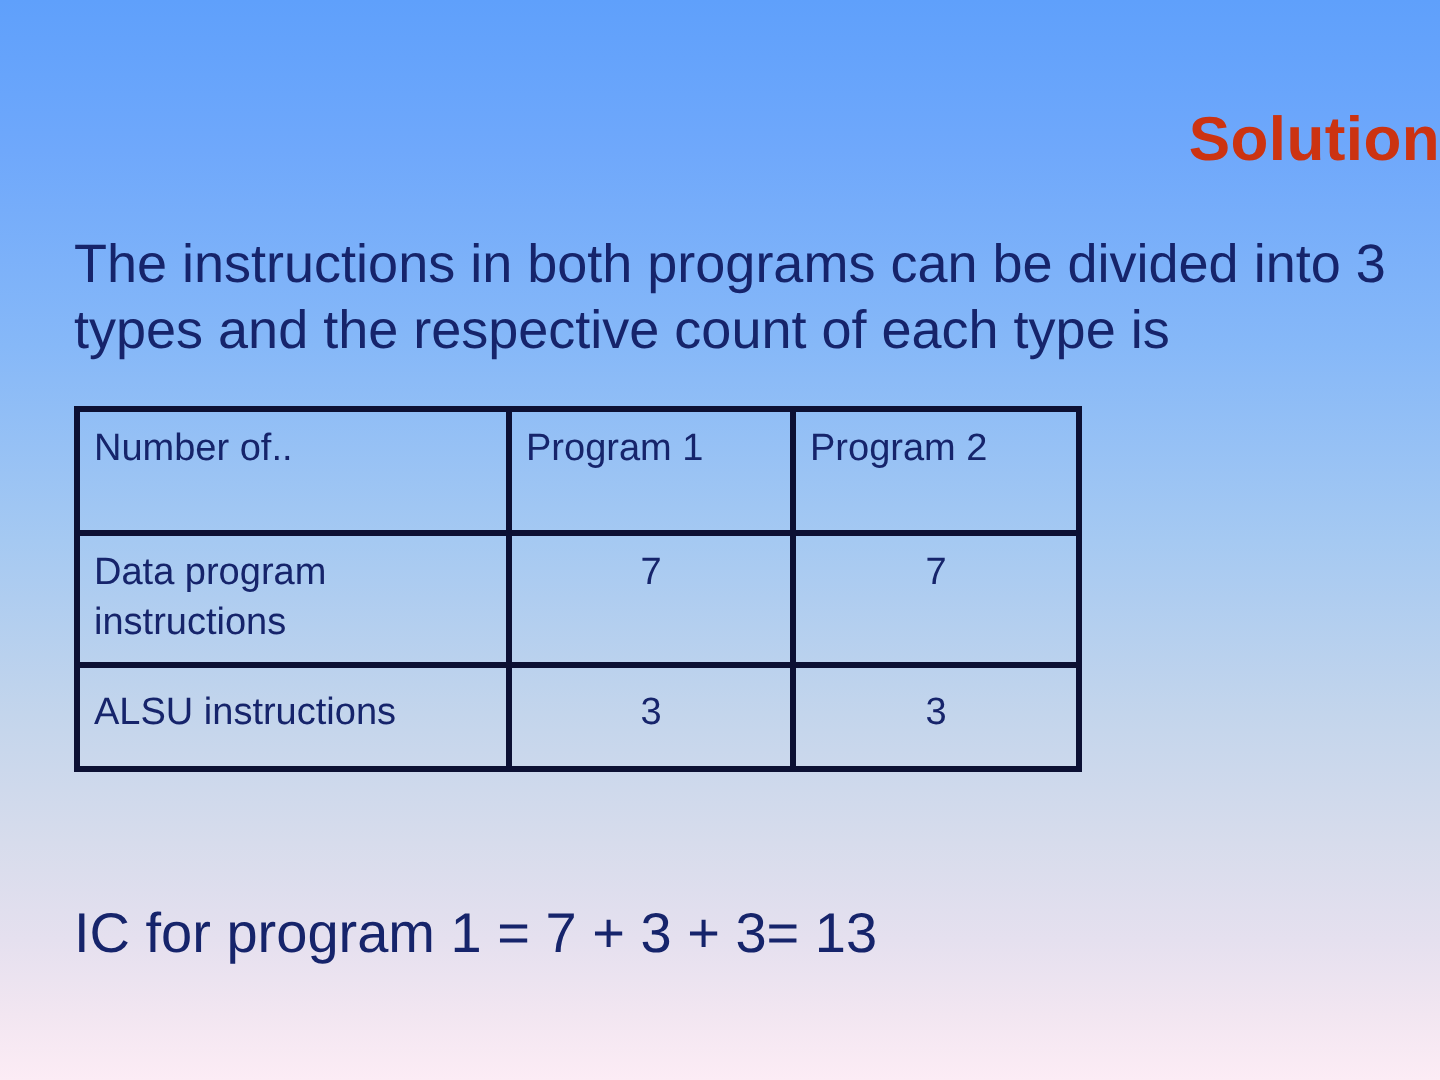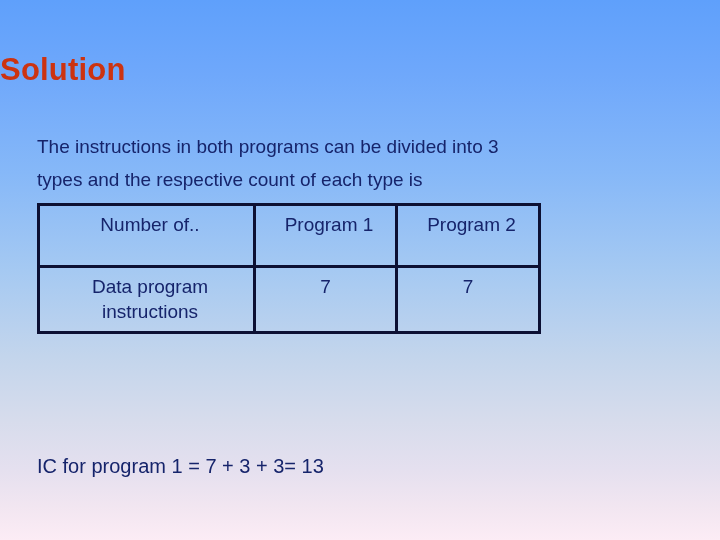--- a/index.html
+++ b/index.html
@@ -28,35 +28,35 @@
         #fcecf5 100%);
     box-sizing: border-box;
   }
 
   
   #title {
     position: absolute;
     top: 52px;
     left: 0;
     width: 720px;
-    text-align: left;
+    text-align: right;
     font-size: 31px;
     font-weight: bold;
     color: #cc3311;
     letter-spacing: 0.2px;
     line-height: 36px;
   }
 
   
   #intro {
     position: absolute;
-    top: 130px;
+    top: 116px;
     left: 37px;
     width: 620px;
-    font-size: 19px;
+    font-size: 27px;
     line-height: 33px;
     color: #16246b;
   }
   #intro .line {
     display: block;
     white-space: nowrap;
   }
 
   
   #data-table {
@@ -75,37 +75,37 @@
     vertical-align: top;
     padding: 6px 0 0 0;
     background: transparent;
   }
   #data-table col.c1 { width: 216px; }
   #data-table col.c2 { width: 142px; }
   #data-table col.c3 { width: 143px; }
 
   #data-table td.label {
     padding-left: 7px;
-    text-align: center;
+    text-align: left;
   }
   #data-table td.num {
     text-align: center;
   }
   #data-table tr.r-head td { height: 53px; }
   #data-table tr.r-0 td { height: 57px; }
   #data-table tr.r-1 td { height: 52px; }
   #data-table tr.r-2 td { height: 39px; padding-top: 10px; }
 
   
   #footer {
     position: absolute;
     top: 452px;
     left: 37px;
     width: 620px;
-    font-size: 20px;
+    font-size: 28px;
     line-height: 29px;
     color: #16246b;
   }
   #footer .line {
     display: block;
     white-space: nowrap;
   }
 </style>
 </head>
 <body>
@@ -132,20 +132,25 @@
         <td class="label">Program 2</td>
       </tr>
       <tr class="r-0">
         <td class="label">
           <span class="line">Data program</span><br>
           <span class="line">instructions</span>
         </td>
         <td class="num">7</td>
         <td class="num">7</td>
       </tr>
+      <tr class="r-2">
+        <td class="label">ALSU instructions</td>
+        <td class="num">3</td>
+        <td class="num">3</td>
+      </tr>
     </tbody>
   </table>
 
   <div id="footer">
     <span class="line">IC for program 1 = 7 + 3 + 3= 13</span>
   </div>
 
 </div>
 
 </body></html>

